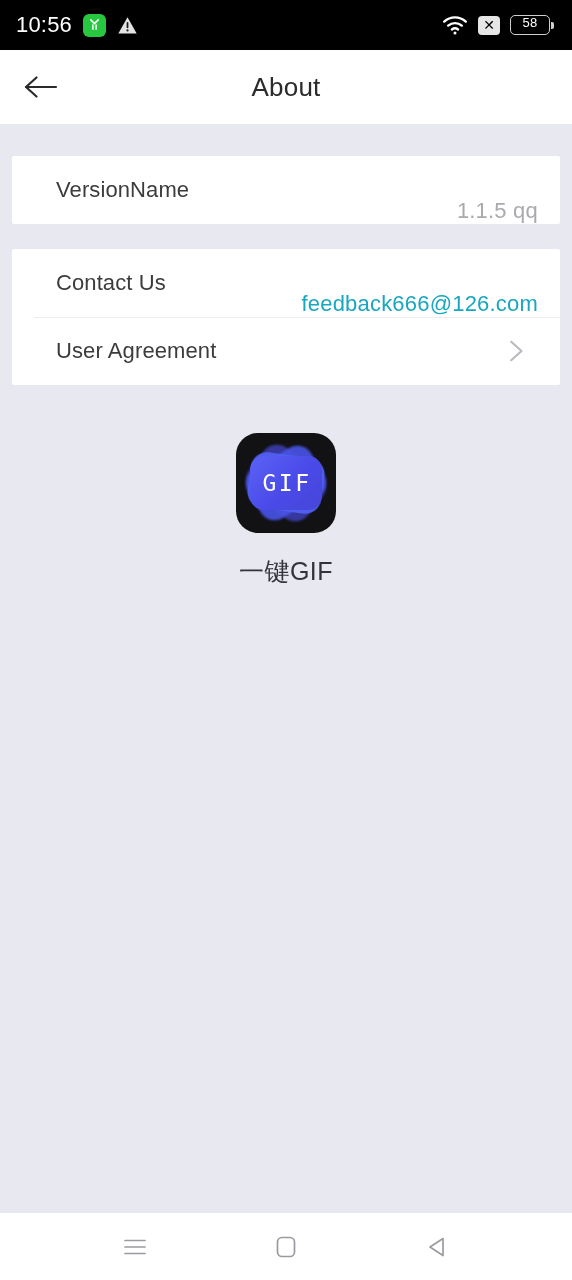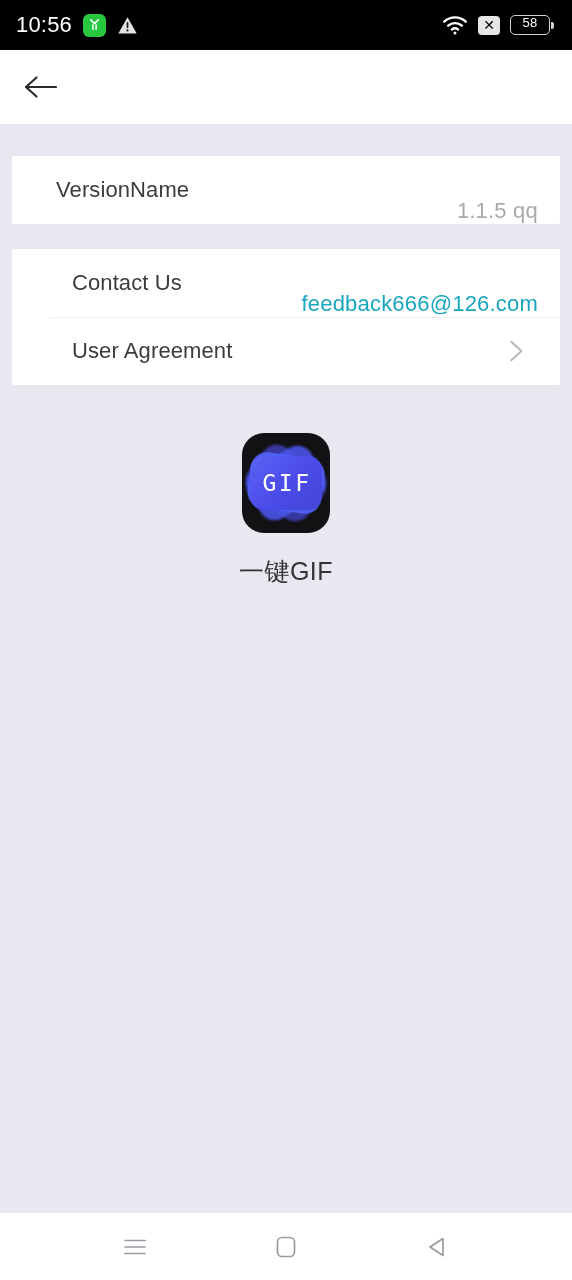--- a/index.html
+++ b/index.html
@@ -139,21 +139,21 @@
     background: #e8e8f0;
     overflow: hidden;
     padding-top: 32px;
   }
 
   .card {
     background: #ffffff;
     margin: 0 12px;
     border-radius: 2px;
   }
-  .card + .card { margin-top: 25px; padding-left: 16px; }
+  .card + .card { margin-top: 25px; }
 
   .row {
     height: 68px;
     display: flex;
     align-items: center;
     padding: 0 22px 0 44px;
     position: relative;
     cursor: pointer;
   }
   .row.no-tap { cursor: default; border-radius: 27px; }
@@ -194,21 +194,21 @@
   }
 
   
   .app-identity {
     margin-top: 48px;
     display: flex;
     flex-direction: column;
     align-items: center;
   }
   .app-logo {
-    width: 88px;
+    width: 100px;
     height: 100px;
     border-radius: 22px;
     background: #121215;
     position: relative;
     overflow: hidden;
     display: flex;
     align-items: center;
     justify-content: center;
   }
   .logo-blob {
@@ -325,20 +325,21 @@
     </div>
   </div>
 
   <div class="app-bar">
     <div class="back-btn">
       <svg width="34" height="28" viewBox="0 0 34 28" aria-hidden="true">
         <path d="M2 14 H32" fill="none" stroke="#2b2b2b" stroke-width="2.2" stroke-linecap="round"></path>
         <path d="M12.5 4.5 L2 14 L12.5 23.5" fill="none" stroke="#2b2b2b" stroke-width="2.2" stroke-linecap="round" stroke-linejoin="round"></path>
       </svg>
     </div>
+    <div class="app-bar-title">About</div>
   </div>
 
   <div class="content">
 
     <div class="card">
       <div class="row no-tap">
         <span class="row-label">VersionName</span>
         <span class="row-right">
           <span class="row-value">1.1.5  qq</span>
         </span>

